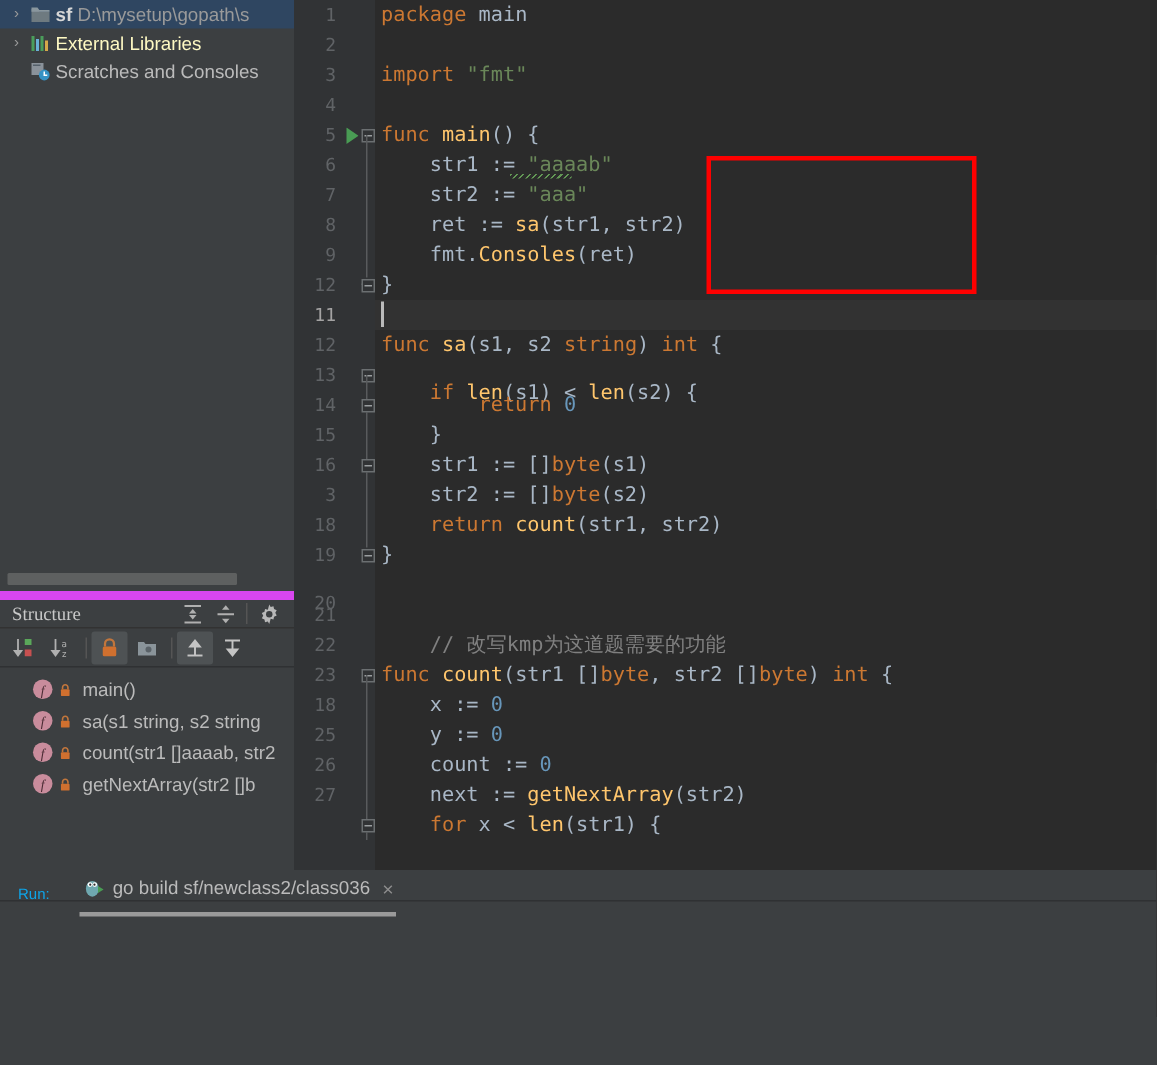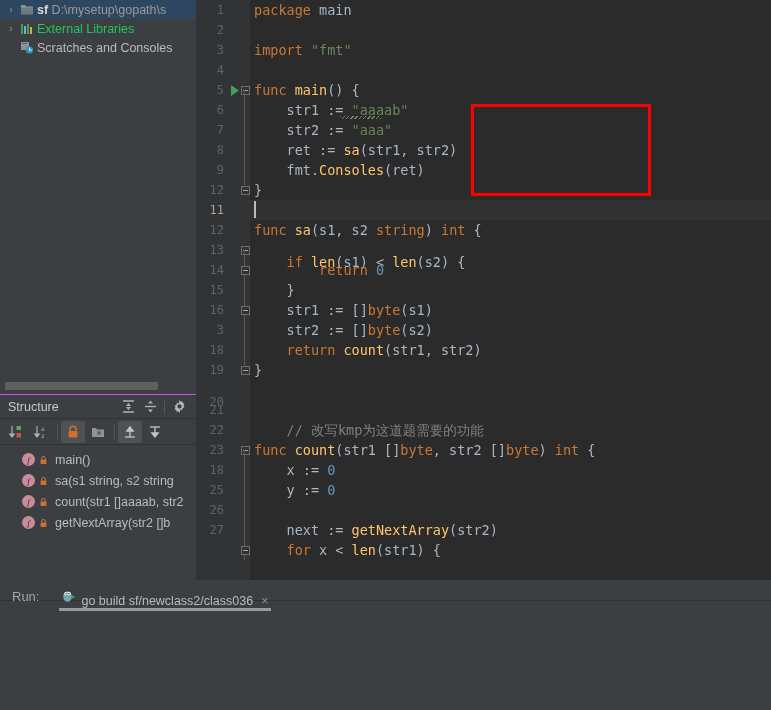--- a/index.html
+++ b/index.html
@@ -40,22 +40,22 @@
     background: #3c3f41;
   }
   #tree-hscroll .thumb {
     position: absolute; left: 5px; top: 2px; width: 153px; height: 8px;
     background: #5e6060; border-radius: 1px;
   }
 
   
   #structure-header {
     position: absolute; left: 0; top: 394px; width: 196px; height: 24px;
-    background: #3c3f41; border-top: 1px solid #d946ef;
-    display: flex; align-items: center;
+    background: #3c3f41; border-top: 6px solid #d946ef;
+    display: flex; align-items: center; font-family: Liberation Serif, serif;
   }
   #structure-header .title {
     font-size: 12.5px; color: #c9c9c9; margin-left: 8px; flex: 1 1 auto;
   }
   .hdr-btn { width: 22px; height: 22px; display: flex; align-items: center; justify-content: center; }
   .sep-v { width: 1px; height: 14px; background: #555; margin: 0 3px; }
 
   
   #structure-toolbar {
     position: absolute; left: 0; top: 418px; width: 196px; height: 26px;
@@ -158,23 +158,23 @@
 
   
   #run-panel {
     position: absolute; left: 0; top: 580px; width: 771px; height: 130px;
     background: #3c3f41;
   }
   #run-tabbar {
     position: absolute; left: 0; top: 5px; width: 771px; height: 23px;
     display: flex; align-items: center;
   }
-  #run-label { font-size: 13px; color: #a3a3a3; margin-left: 12px; }
+  #run-label { font-size: 10px; color: #0ea5e9; margin-left: 12px; }
   #run-tab {
-    display: flex; align-items: flex-end; margin-left: 20px; height: 23px;
+    display: flex; align-items: flex-start; margin-left: 20px; height: 23px;
     padding: 0 2px; position: relative;
   }
   #run-tab .tab-name { font-size: 12.5px; color: #bbbbbb; margin-left: 5px; }
   #run-tab .tab-close { font-size: 13px; color: #8d8d8d; margin-left: 8px; }
   #run-tab-underline {
     position: absolute; left: 0; bottom: -3px; width: 100%; height: 3px; background: #9a9a9a;
   }
   #console-divider {
     position: absolute; left: 0; top: 600px; width: 771px; height: 1px; background: #2f3133;
   }
@@ -207,21 +207,21 @@
         <span class="tree-arrow">›</span>
         <span class="tree-ico">
           <svg width="14" height="12" viewBox="0 0 14 12">
             <rect x="1" y="1" width="2" height="10" fill="#4a9d5b"></rect>
             <rect x="4" y="3" width="2" height="8" fill="#6ab0d6"></rect>
             <rect x="7" y="1" width="2" height="10" fill="#4a9d5b"></rect>
             <rect x="10" y="4" width="2" height="7" fill="#d6a84a"></rect>
           </svg>
         </span>
         <span class="tree-lbl">
-          <span style="color:#22c55e">External Libraries</span>
+          <span style="color:#fef9c3">External Libraries</span>
         </span>
       </div>
       <div class="tree-row" style="top:38px">
         <span class="tree-arrow"></span>
         <span class="tree-ico">
           <svg width="14" height="13" viewBox="0 0 14 13">
             <rect x="1" y="1" width="8" height="8" fill="#8a929a"></rect>
             <path d="M2 2h5v1H2z" fill="#55606a"></path>
             <circle cx="9.5" cy="9" r="3.6" fill="#3592c4"></circle>
             <path d="M9.5 6.6v2.6h2" stroke="#fff" stroke-width="1" fill="none"></path>
@@ -444,20 +444,21 @@
       <div class="codeline" style="top:300px">    str1 := []<span class="kw">byte</span>(s1)</div>
       <div class="codeline" style="top:320px">    str2 := []<span class="kw">byte</span>(s2)</div>
       <div class="codeline" style="top:340px">    <span class="kw">return</span> <span class="fn">count</span>(str1, str2)</div>
       <div class="codeline" style="top:360px">}</div>
       <div class="codeline" style="top:380px"></div>
       <div class="codeline" style="top:400px"></div>
       <div class="codeline" style="top:420px"><span class="cmt">    // 改写kmp为这道题需要的功能</span></div>
       <div class="codeline" style="top:440px"><span class="kw">func</span> <span class="fn">count</span>(str1 []<span class="kw">byte</span>, str2 []<span class="kw">byte</span>) <span class="kw">int</span> {</div>
       <div class="codeline" style="top:460px">    x := <span class="num">0</span></div>
       <div class="codeline" style="top:480px">    y := <span class="num">0</span></div>
+      <div class="codeline" style="top:500px">    count := <span class="num">0</span></div>
       <div class="codeline" style="top:520px">    next := <span class="fn">getNextArray</span>(str2)</div>
       <div class="codeline" style="top:540px">    <span class="kw">for</span> x &lt; <span class="fn">len</span>(str1) {</div>
     </div>
 
     <div id="redbox-code"></div>
   </div>
 
   <div id="run-panel">
     <div id="console-divider" style="top:20px"></div>
     <div id="run-tabbar">

